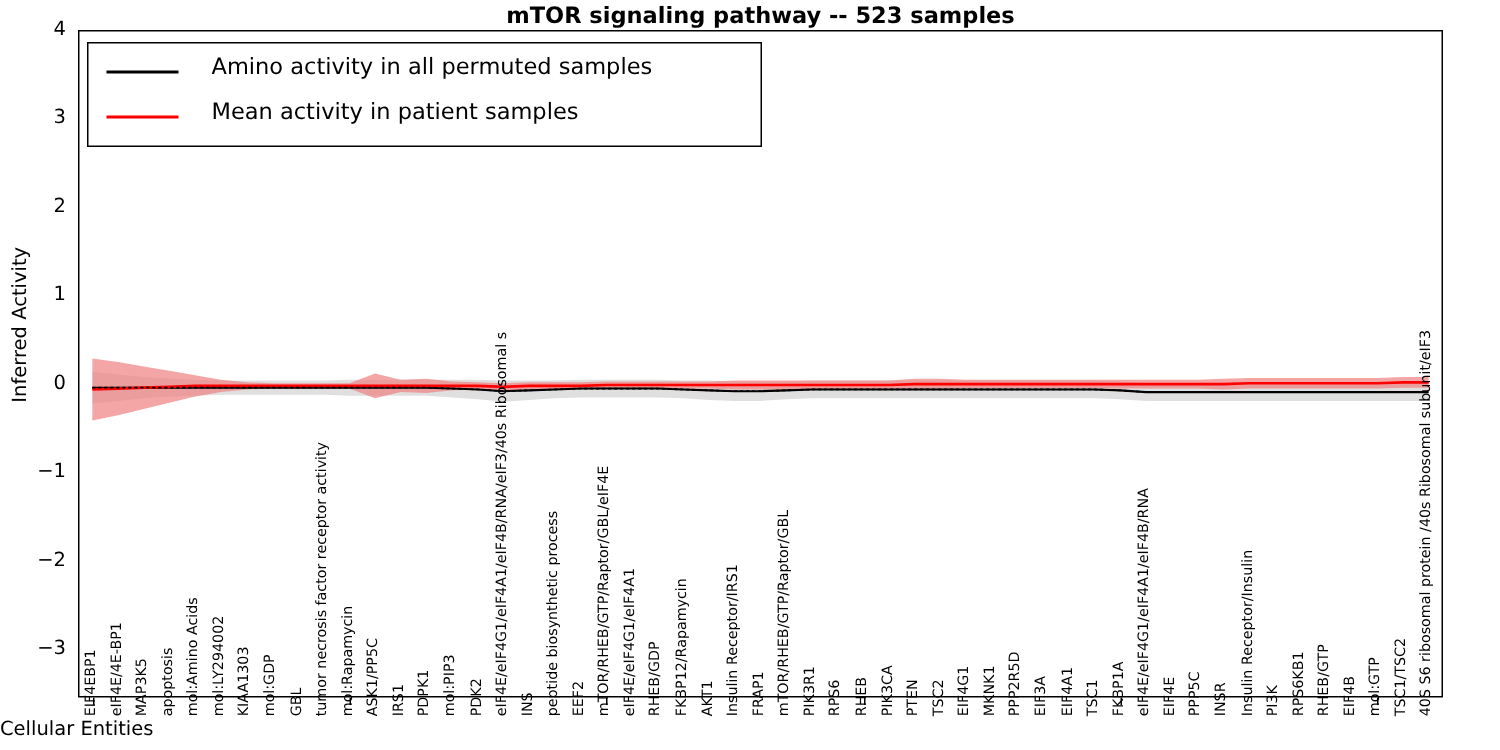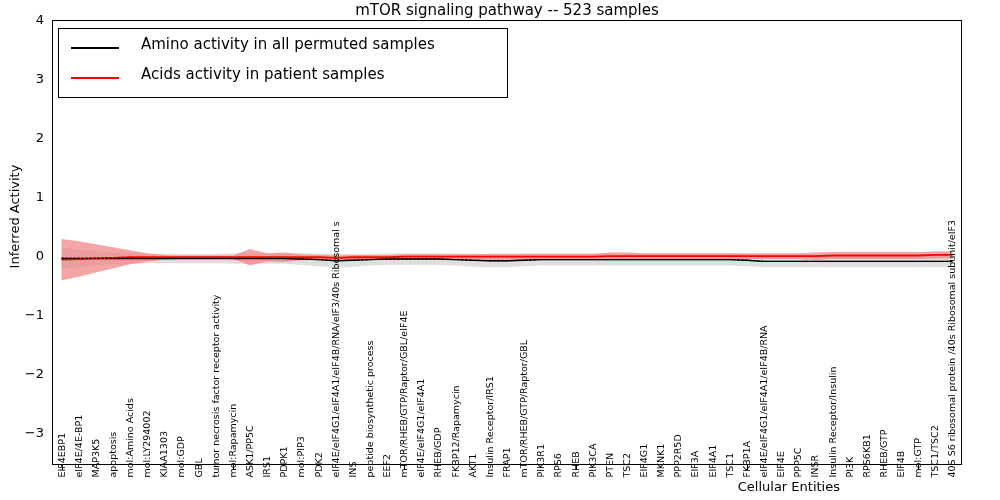--- a/index.html
+++ b/index.html
@@ -1,35 +1,35 @@
 <!DOCTYPE html>
 <html><head>
 <meta charset="utf-8">
 <style>
   html,body{margin:0;padding:0;background:#ffffff;}
   body{width:1000px;height:500px;font-family:"DejaVu Sans","Liberation Sans",sans-serif;overflow:hidden;}
   #root{position:relative;width:1000px;height:500px;}
 
   #title{
     position:absolute;left:52px;top:1px;width:910px;
-    text-align:center;font-size:15px;color:#000;letter-spacing:0px;
+    text-align:center;font-size:15px;color:#000;letter-spacing:0px;font-weight:bold;
   }
 
   #plot-frame{
     position:absolute;left:52px;top:20px;width:910px;height:445px;
     border:1px solid #000;box-sizing:border-box;background:#fff;
   }
 
   #ylabel{
     position:absolute;left:-196px;top:209px;width:420px;
     transform:rotate(-90deg);text-align:center;font-size:13px;color:#000;
   }
 
   #xlabel{
-    position:absolute;left:0;top:479px;width:840px;text-align:right;
+    position:absolute;left:0;top:479px;width:840px;text-align:left;
     font-size:13px;color:#000;
   }
   .ytick-mark{position:absolute;left:52px;width:6px;height:1px;background:#000;}
   .ytick-mark.right{left:956px;}
 
   .xtick-mark{position:absolute;top:465px;width:1px;height:5px;background:#000;}
   .xtick-mark.top{top:20px;}
 
   .xlab{
     position:absolute;font-size:9.5px;color:#000;white-space:nowrap;
@@ -167,17 +167,17 @@
       <div class="xlab" style="left: 956.434px; top: 0px; transform: rotate(-90deg) translate(-468px, 0px);">40S S6 ribosomal protein /40s Ribosomal subunit/eIF3</div>
     </div>
 
   <div id="legend">
     <div class="legend-row" style="top:4px;">
       <div class="legend-line" style="background:#000000;"></div>
       <div class="legend-text">Amino activity in all permuted samples</div>
     </div>
     <div class="legend-row" style="top:34px;">
       <div class="legend-line" style="background:#ff0000;"></div>
-      <div class="legend-text">Acids activity in patient samples</div>
+      <div class="legend-text">Mean activity in patient samples</div>
     </div>
   </div>
 
 </div>
 
 </body></html>

